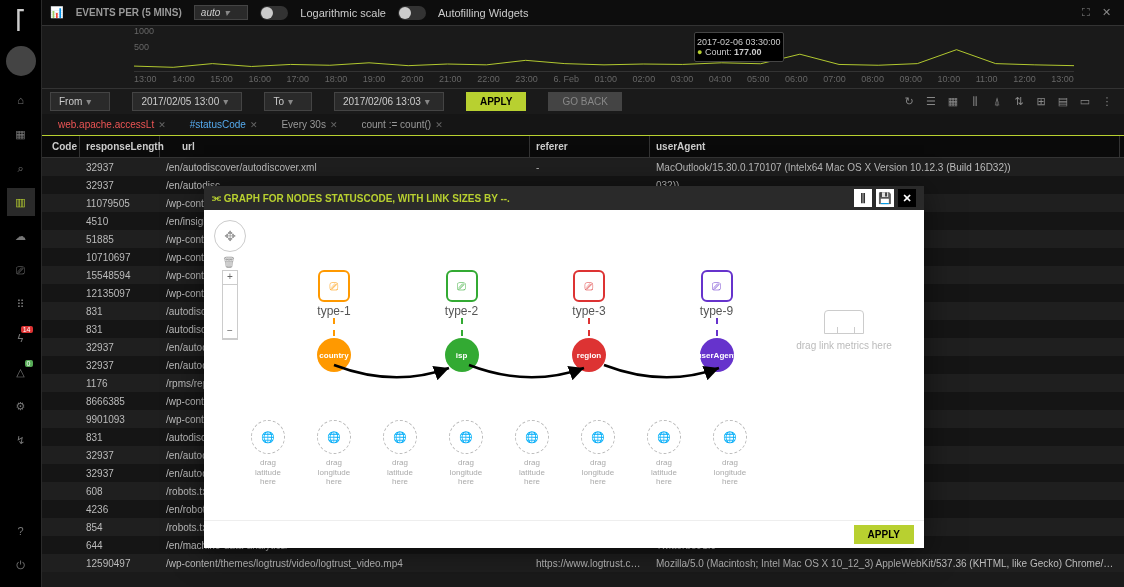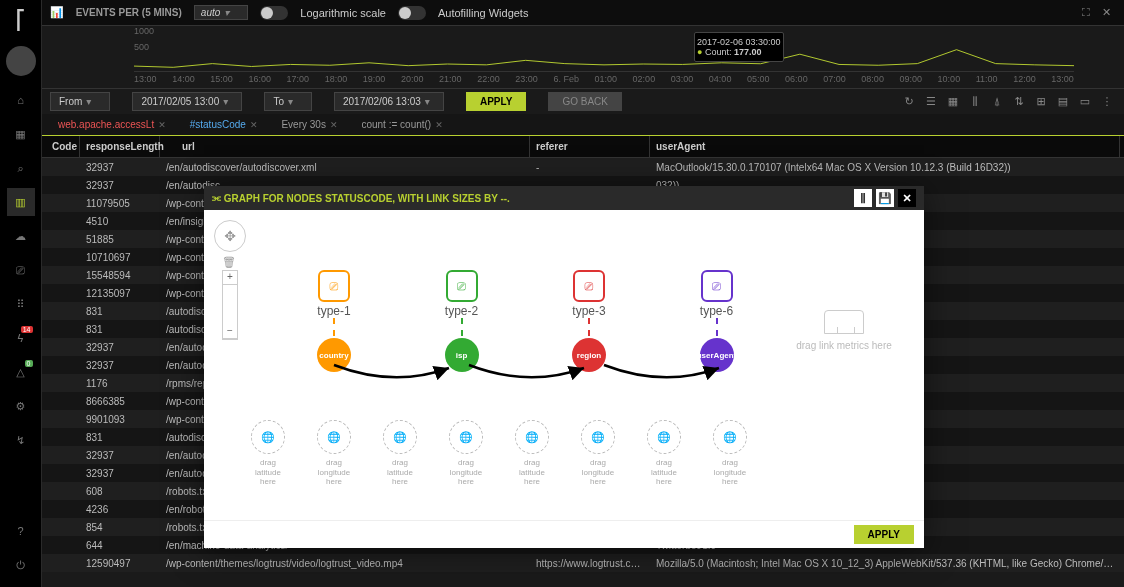--- a/index.html
+++ b/index.html
@@ -422,21 +422,21 @@
      <div class="node-circle c2">isp</div>
    </div>
         <div class="node-col">
      <div class="type-box t3">⎚</div>
      <div class="type-label">type-3</div>
      <div class="dash-line t3" style="border-color:inherit"></div>
      <div class="node-circle c3">region</div>
    </div>
         <div class="node-col">
      <div class="type-box t4">⎚</div>
-     <div class="type-label">type-6</div>
+     <div class="type-label">type-9</div>
      <div class="dash-line t4" style="border-color:inherit"></div>
      <div class="node-circle c4">userAgent</div>
    </div>
         <div style="width:120px"></div>
       </div>
 
     <div class="arrows">
       <svg viewBox="0 0 540 30">
         <defs>
             <marker id="ah" markerWidth="8" markerHeight="8" refX="6" refY="3" orient="auto">

